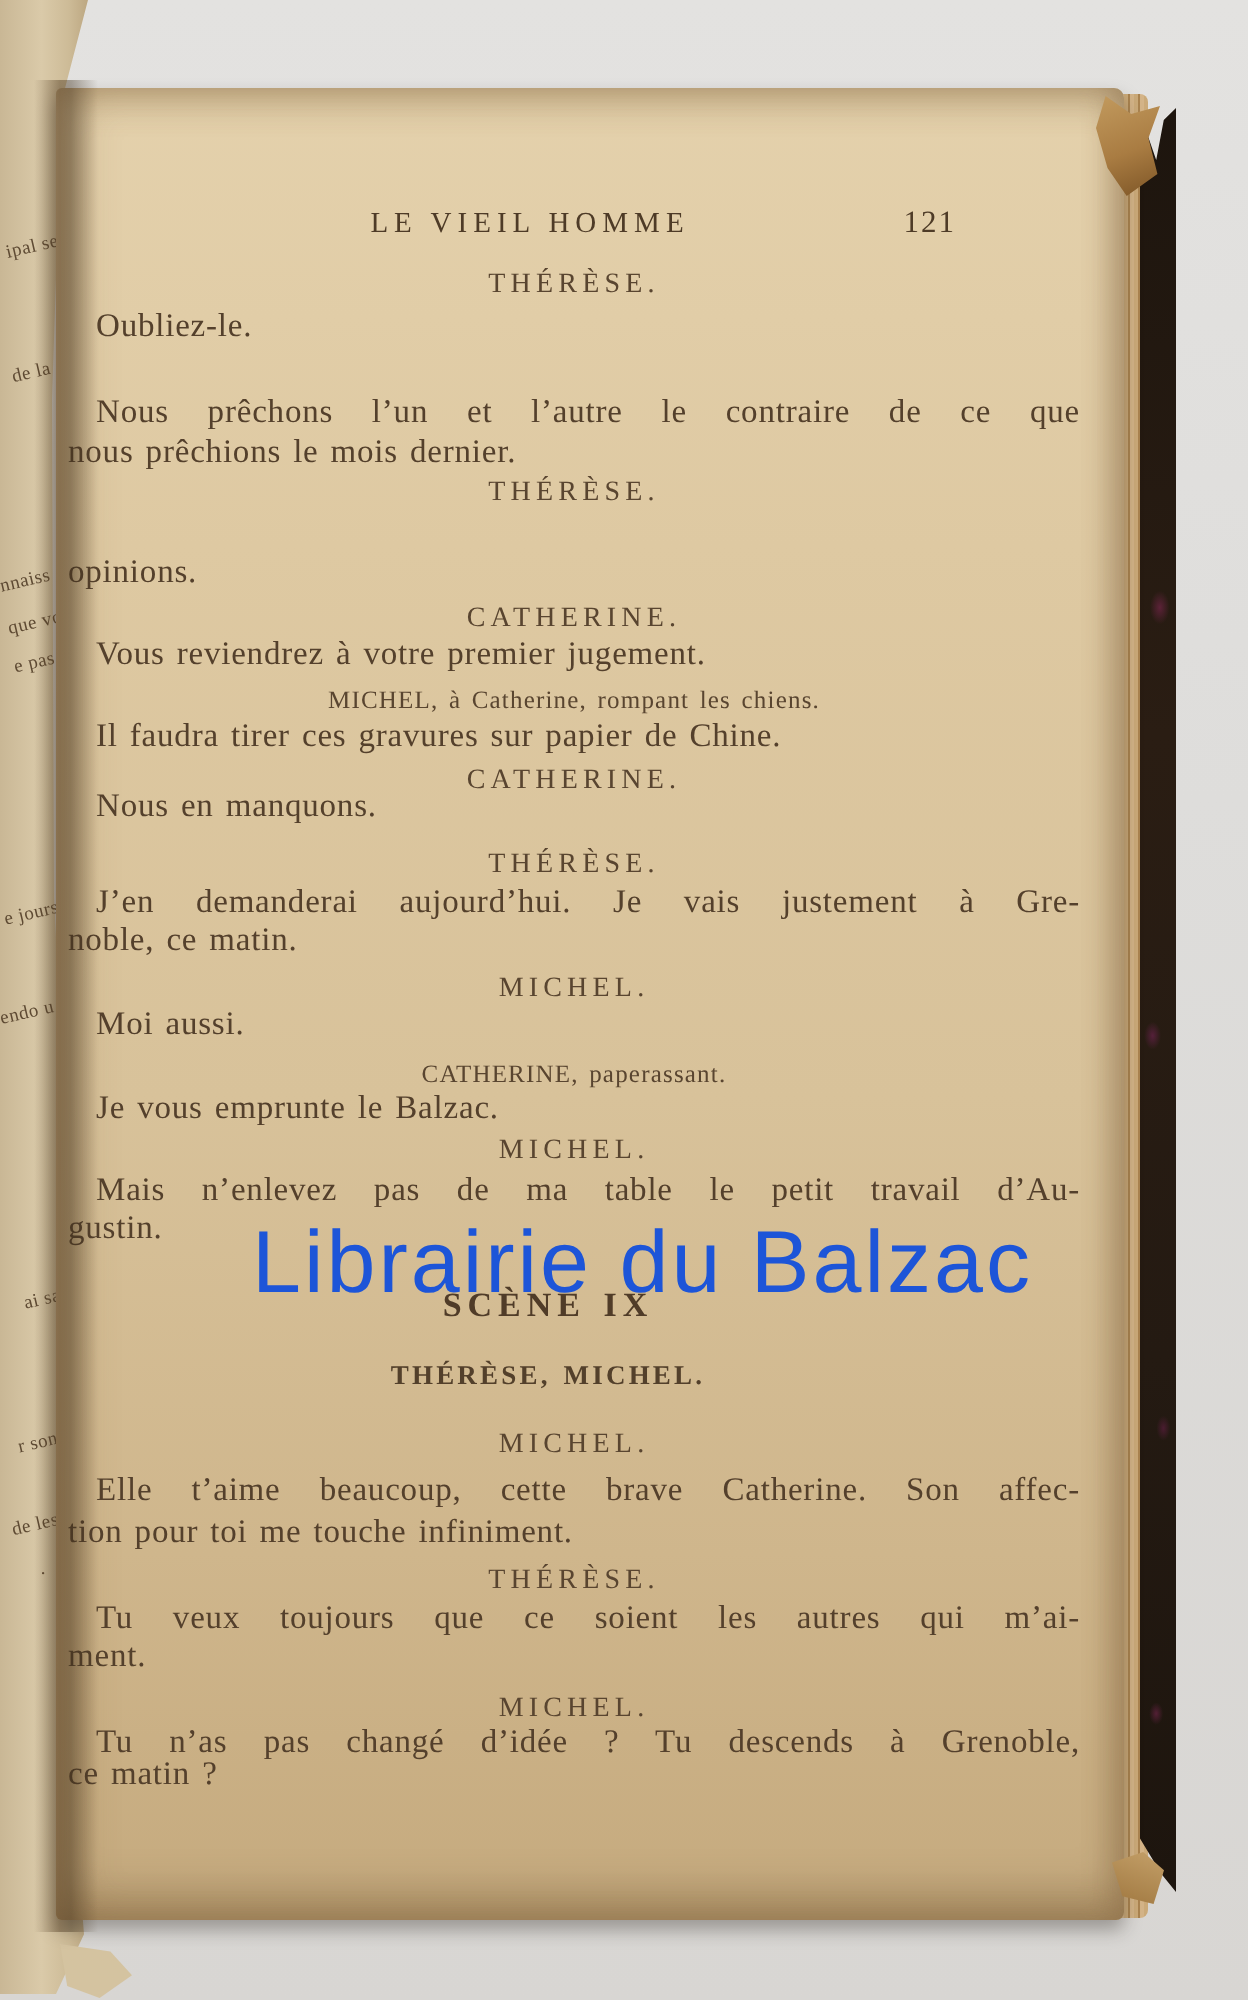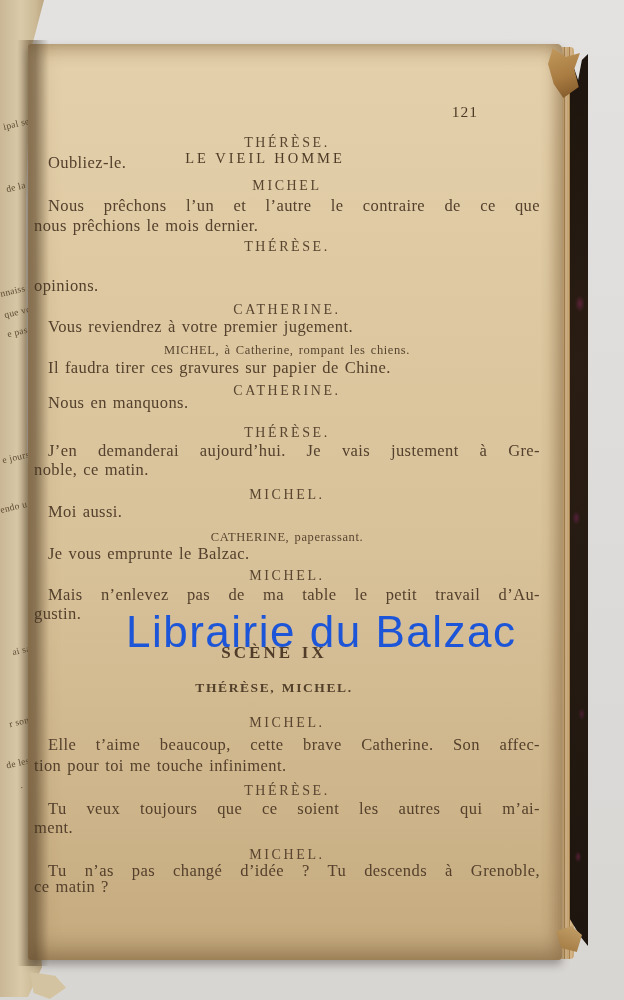--- a/index.html
+++ b/index.html
@@ -80,21 +80,21 @@
   .scene{
     left:6px;width:480px;text-align:center;font-size:17px;letter-spacing:3px;
     font-weight:600;color:#503c28;
   }
   .cast{
     left:6px;width:480px;text-align:center;font-size:13.5px;letter-spacing:1.6px;
     font-weight:600;color:#53402b;
   }
   .hdr-title{
     position:absolute;left:6px;top:60px;width:462px;text-align:center;
-    font-size:14.5px;letter-spacing:3px;color:#4e3b27;margin-top:46px;
+    font-size:14.5px;letter-spacing:3px;color:#4e3b27;
   }
   .hdr-folio{
     position:absolute;top:59px;right:84px;font-size:15.5px;letter-spacing:1px;color:#4e3b27;
   }
   
   .watermark{
     position:absolute;left:126px;top:607px;z-index:9;
     font-family:"Liberation Sans",sans-serif;font-size:44px;letter-spacing:1.5px;
     color:#1d55d8;white-space:nowrap;
   }
@@ -122,21 +122,20 @@
   <div class="torn-top"></div>
   <div class="torn-bottom"></div>
   <div class="torn-tab-bl"></div>
 
   <div class="page">
     <div class="hdr-title">LE VIEIL HOMME</div>
     <div class="hdr-folio">121</div>
 
     <div class="ln sp" style="top:89px">THÉRÈSE.</div>
     <div class="ln dl" style="top:109px">Oubliez-le.</div>
-    <div class="ln sp" style="top:132px">MICHEL</div>
     <div class="ln dlj" style="top:152px">Nous prêchons l’un et l’autre le contraire de ce que</div>
     <div class="ln cont" style="top:172px">nous prêchions le mois dernier.</div>
     <div class="ln sp" style="top:193px">THÉRÈSE.</div>
     <div class="ln cont" style="top:232px">opinions.</div>
     <div class="ln sp" style="top:256px">CATHERINE.</div>
     <div class="ln dl" style="top:273px">Vous reviendrez à votre premier jugement.</div>
     <div class="ln spm" style="top:296px">MICHEL, à Catherine, rompant les chiens.</div>
     <div class="ln dl" style="top:314px">Il faudra tirer ces gravures sur papier de Chine.</div>
     <div class="ln sp" style="top:337px">CATHERINE.</div>
     <div class="ln dl" style="top:349px">Nous en manquons.</div>

